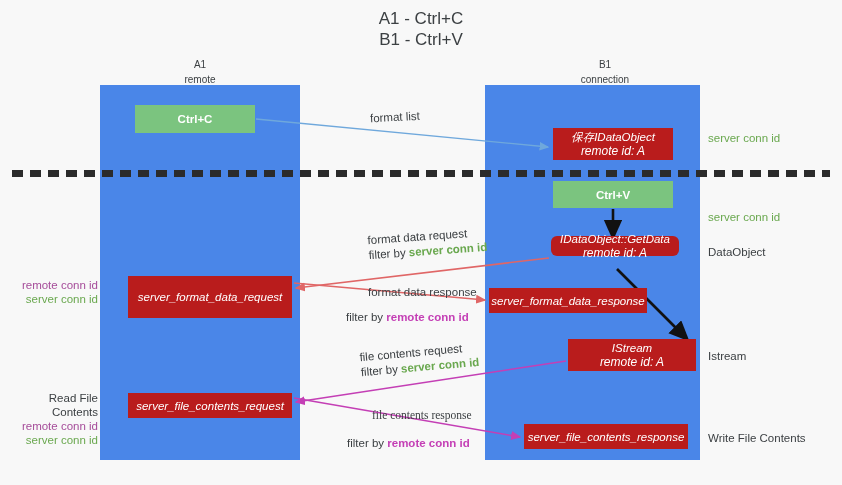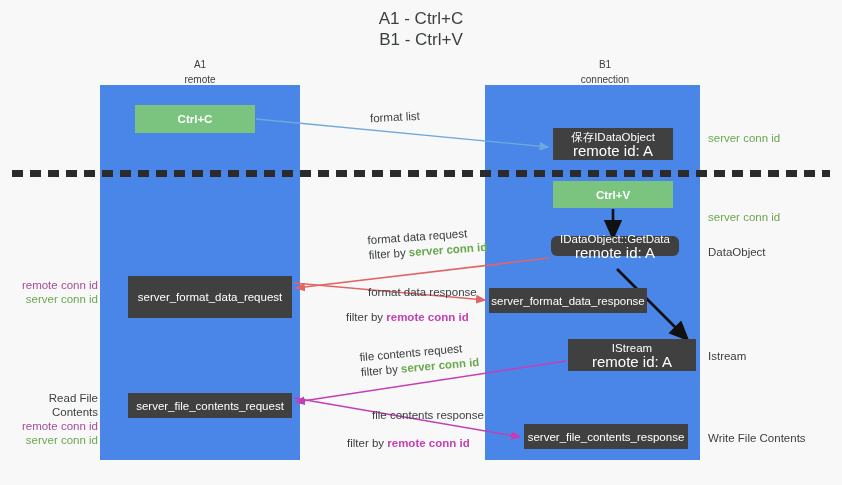--- a/index.html
+++ b/index.html
@@ -68,23 +68,23 @@
     display: flex;
     flex-direction: column;
     align-items: center;
     justify-content: center;
     color: #ffffff;
     font-size: 11.5px;
     line-height: 14px;
     text-align: center;
     padding: 2px 4px;
   }
-  .box .l2 { font-size: 15px; }
+  .box .l2 { font-size: 12px; }
   .green { background: #7bc47f; font-weight: bold; }
-  .orange { background: #404040; }
+  .orange { background: #b91c1c; font-style: italic; }
 
   #box-ctrlc   { left: 135px; top: 105px; width: 120px; height: 28px; }
   #box-idobj   { left: 553px; top: 128px; width: 120px; height: 32px; }
   #box-ctrlv   { left: 553px; top: 181px; width: 120px; height: 27px; }
   #box-getdata { left: 551px; top: 236px; width: 128px; height: 20px; border-radius: 6px; }
   #box-sfdreq  { left: 128px; top: 276px; width: 164px; height: 42px; }
   #box-sfdres  { left: 489px; top: 288px; width: 158px; height: 25px; }
   #box-istream { left: 568px; top: 339px; width: 128px; height: 32px; }
   #box-sfcreq  { left: 128px; top: 393px; width: 164px; height: 25px; }
   #box-sfcres  { left: 524px; top: 424px; width: 164px; height: 25px; }
@@ -115,21 +115,21 @@
     color: #3c4043;
     white-space: nowrap;
   }
   .ann .hl-green { color: #6aa84f; font-weight: bold; }
   .ann .hl-purple { color: #c43fb5; font-weight: bold; }
 
   #ann-formatlist { left: 370px; top: 110px; transform: rotate(-3deg); }
   #ann-fdreq { left: 368px; top: 229px; transform: rotate(-4deg); }
   #ann-fdres { left: 338px; top: 285px; }
   #ann-fcreq { left: 360px; top: 345px; transform: rotate(-5deg); }
-  #ann-fcres { left: 372px; top: 408px; }
+  #ann-fcres { left: 372px; top: 408px; font-family: Liberation Serif, serif; }
   #ann-fcres2 { left: 347px; top: 436px; }
 
   svg#wires {
     position: absolute;
     left: 0; top: 0;
     width: 842px; height: 485px;
     pointer-events: none;
   }
 </style>
 </head>

